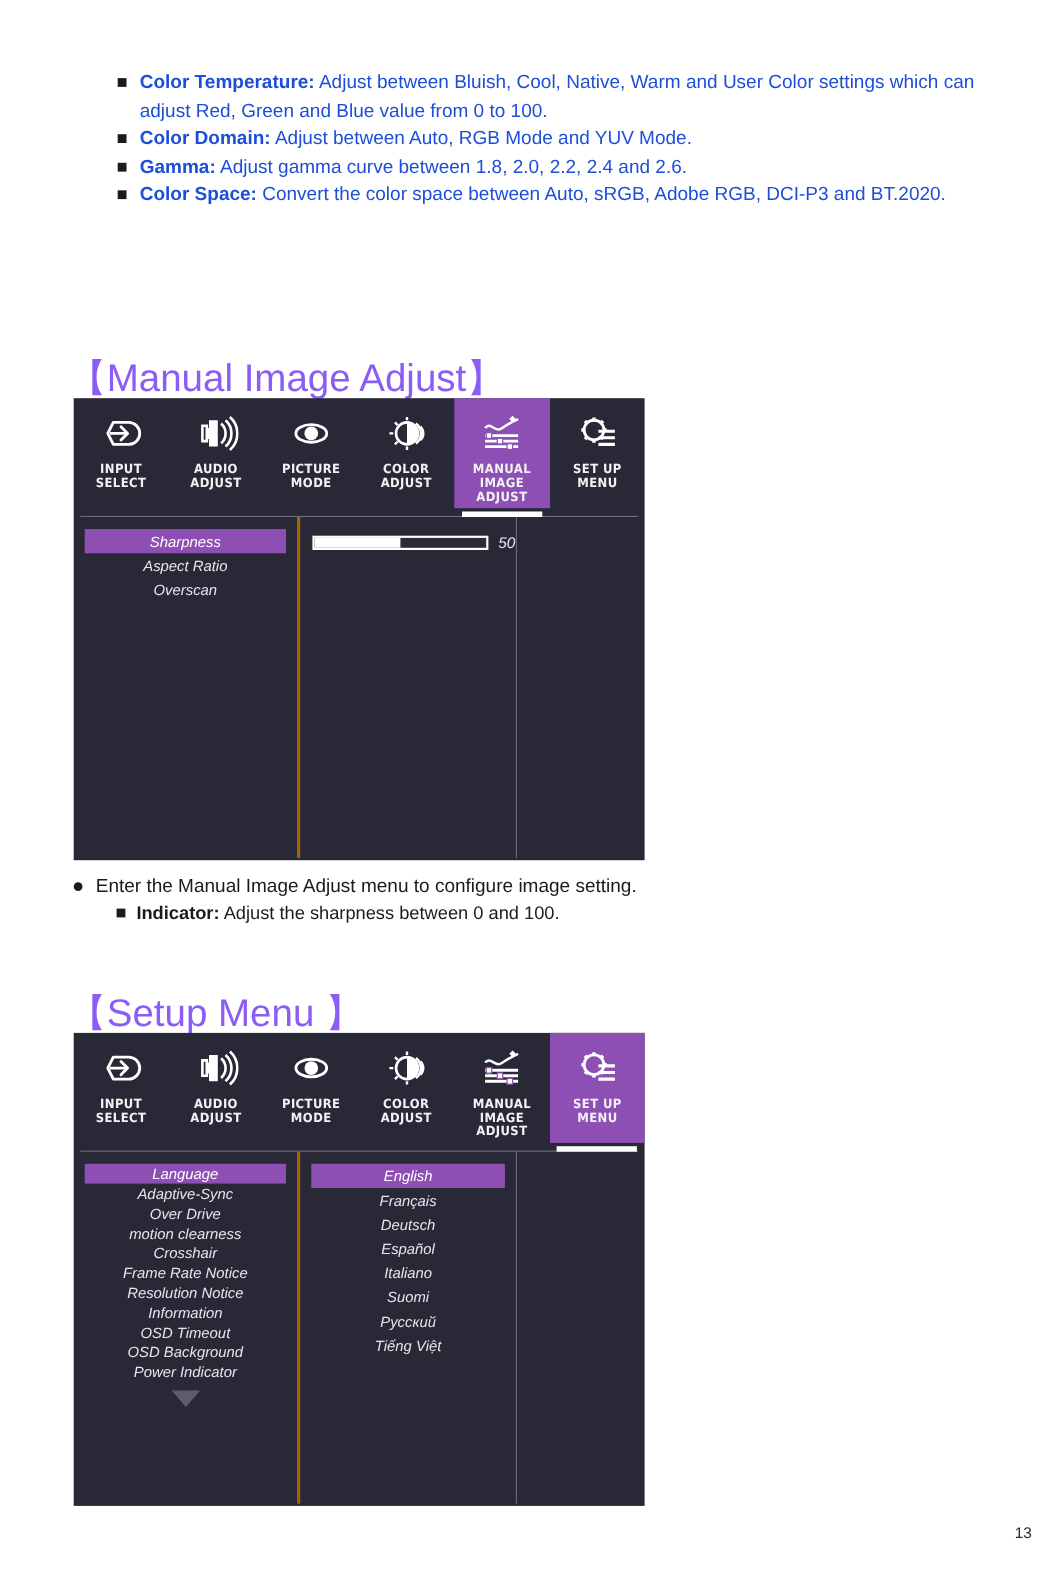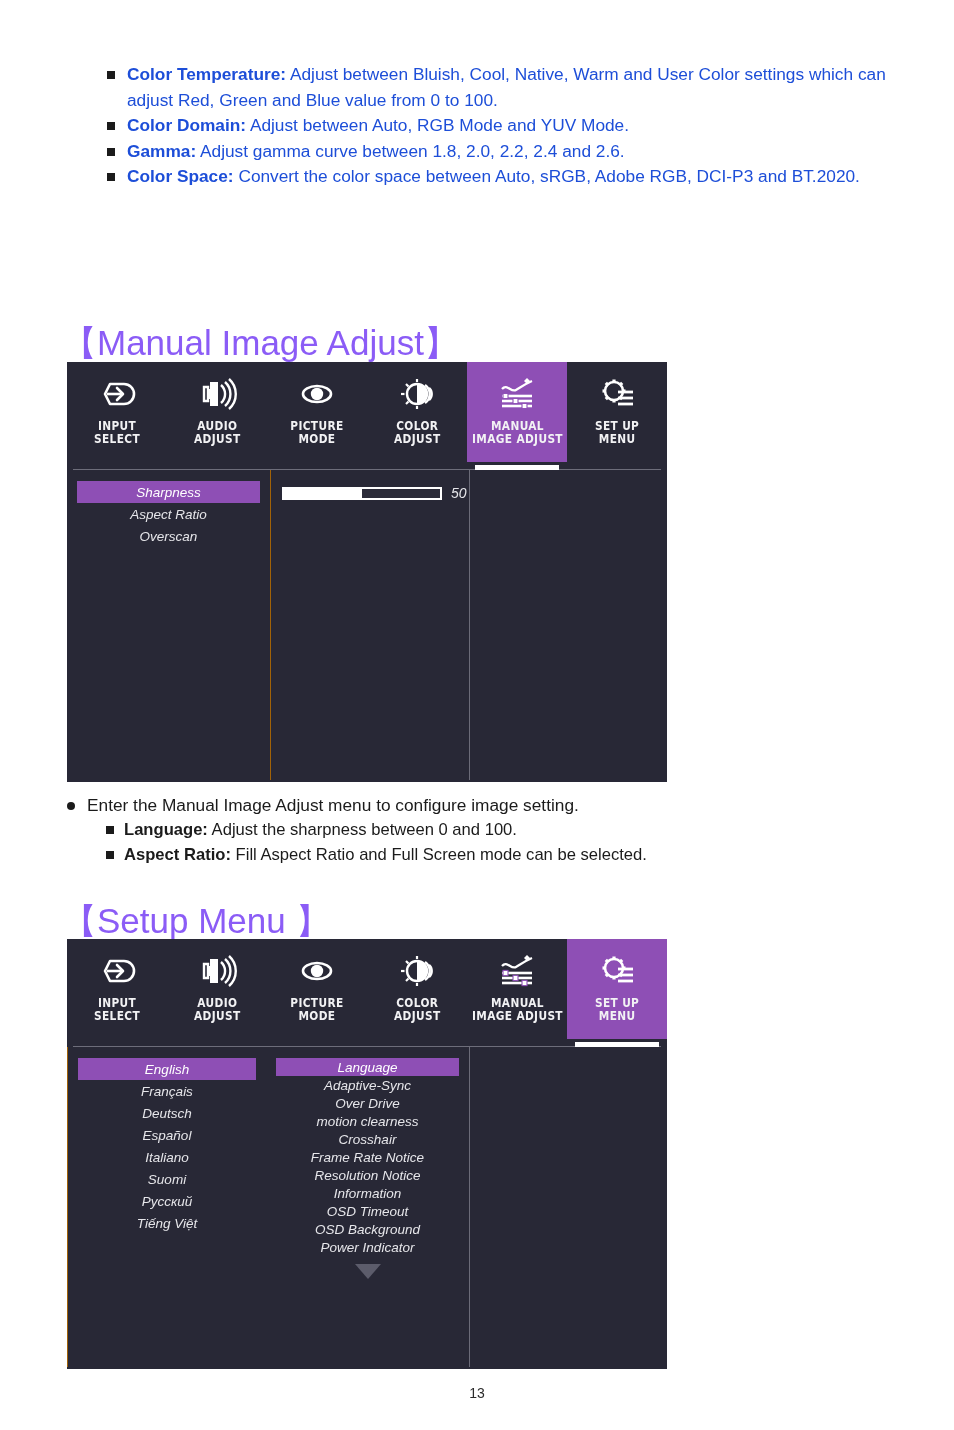--- a/index.html
+++ b/index.html
@@ -50,21 +50,21 @@
     letter-spacing: 0px;
     color: #8b5cf6;
     font-weight: normal;
     white-space: pre;
   }
 
   
   .osd {
     position: absolute;
     left: 67px;
-    width: 600px;
+    width: 519px;
     background: #282836;
     box-sizing: border-box;
   }
   .osd-iconbar {
     display: flex;
     height: 100px;
     position: relative;
   }
   .osd-tab {
     flex: 1 1 0;
@@ -111,21 +111,21 @@
   .osd-body {
     position: relative;
     display: flex;
   }
   .osd-col {
     position: relative;
     box-sizing: border-box;
     font-style: italic;
   }
   .osd-col.col1 { width: 203px; padding-top: 11px; }
-  .osd-col.col2 { width: 199px; padding-top: 11px; border-left: 1px solid #a16207; }
+  .osd-col.col2 { width: 199px; padding-top: 11px; border-left: 3px solid #a16207; }
   .osd-col.col3 { flex: 1; border-left: 1px solid #6b6b78; }
 
   .osd-row {
     color: #e6e6ea;
     font-size: 13.5px;
     line-height: 15px;
     text-align: center;
     padding: 3.5px 0;
     margin: 0 10px;
   }
@@ -193,22 +193,22 @@
   }
   .sub-item .sq {
     position: absolute;
     left: 2px; top: 8px;
     width: 8px; height: 8px;
     background: #1b1b1b;
   }
 
   .page-num {
     position: absolute;
-    left: 0; right: 0;
-    text-align: center;
+    left: 0; right: 16px;
+    text-align: right;
     font-size: 14px;
     color: #2b2b2b;
   }
   svg { display: block; }
 </style>
 </head>
 <body>
 
 <div class="doc-block" id="top-bullets-block" style="top:62px;">
   <ul class="bullet-list" id="top-bullets">
@@ -335,22 +335,21 @@
     <div class="osd-col col3"></div>
   </div>
 </div>
 
 <div class="doc-block" style="top:793px;left:67px;width:860px;">
   <div class="dot-item">
     <span class="dot"></span>
     <span>Enter the Manual Image Adjust menu to configure image setting.</span>
   </div>
   <ul class="sub-list" id="s1-notes">
-      <li class="sub-item"><span class="sq"></span><b>Language:</b><span> Adjust the sharpness between 0 and 100.</span></li>
-      <li class="sub-item"><span class="sq"></span><b>Aspect Ratio:</b><span> Fill Aspect Ratio and Full Screen mode can be selected.</span></li>
+      <li class="sub-item"><span class="sq"></span><b>Indicator:</b><span> Adjust the sharpness between 0 and 100.</span></li>
     </ul>
 </div>
 
 <div class="section-title" style="top:898px;">【Setup Menu 】</div>
 
 <div class="osd" id="osd2" style="top:939px;height:430px;">
   <div class="osd-iconbar" id="osd2-tabs">
       <div class="osd-tab">
         <div class="tab-icon">
           <svg width="40" height="34" viewBox="0 0 40 34">
@@ -440,41 +439,41 @@
             </g>
           </svg>
         </div>
         <div class="tab-label">SET UP
 MENU</div>
         <div class="osd-underline"></div>
       </div>
     </div>
   <div class="osd-divider"></div>
   <div class="osd-body" style="height:320px;">
-    <div class="osd-col col2" id="osd2-options">
-        <div class="osd-row sel">English</div>
-        <div class="osd-row">Français</div>
-        <div class="osd-row">Deutsch</div>
-        <div class="osd-row">Español</div>
-        <div class="osd-row">Italiano</div>
-        <div class="osd-row">Suomi</div>
-        <div class="osd-row">Русский</div>
-        <div class="osd-row">Tiếng Việt</div>
-      </div>
     <div class="osd-col col1" id="osd2-items">
         <div class="osd-row sel tight">Language</div>
         <div class="osd-row tight">Adaptive-Sync</div>
         <div class="osd-row tight">Over Drive</div>
         <div class="osd-row tight">motion clearness</div>
         <div class="osd-row tight">Crosshair</div>
         <div class="osd-row tight">Frame Rate Notice</div>
         <div class="osd-row tight">Resolution Notice</div>
         <div class="osd-row tight">Information</div>
         <div class="osd-row tight">OSD Timeout</div>
         <div class="osd-row tight">OSD Background</div>
         <div class="osd-row tight">Power Indicator</div>
         <div class="down-arrow"></div>
       </div>
+    <div class="osd-col col2" id="osd2-options">
+        <div class="osd-row sel">English</div>
+        <div class="osd-row">Français</div>
+        <div class="osd-row">Deutsch</div>
+        <div class="osd-row">Español</div>
+        <div class="osd-row">Italiano</div>
+        <div class="osd-row">Suomi</div>
+        <div class="osd-row">Русский</div>
+        <div class="osd-row">Tiếng Việt</div>
+      </div>
     <div class="osd-col col3"></div>
   </div>
 </div>
 
 <div class="page-num" style="top:1385px;">13</div>
 
 </body></html>

